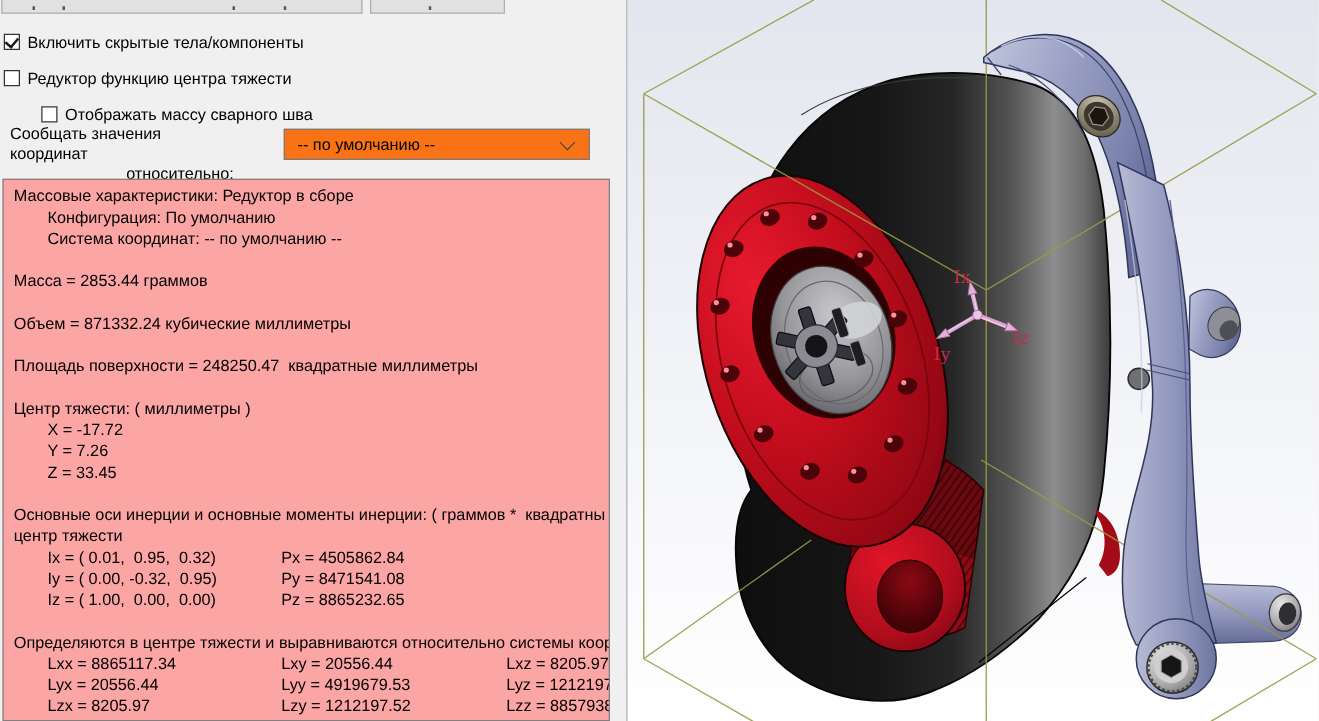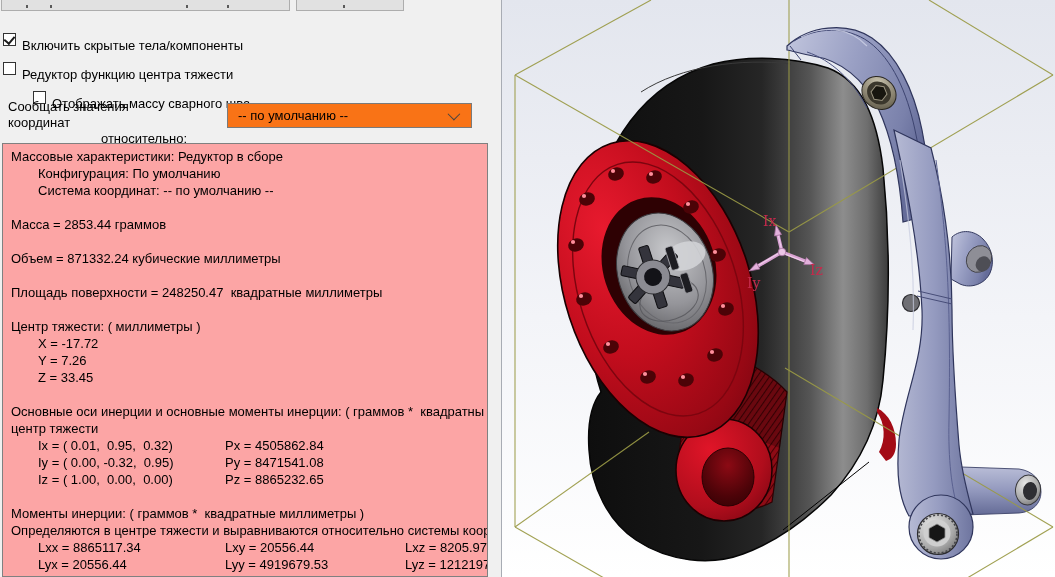--- a/index.html
+++ b/index.html
@@ -17,21 +17,21 @@
   }
   .tick{position:absolute;bottom:2px;width:2px;height:3px;background:#5a5a5a;}
   .cbrow{position:absolute;left:3px;display:flex;align-items:center;}
   .cbbox{
     width:13px;height:13px;background:#fff;border:1px solid #333;
     box-sizing:border-box;position:relative;flex:none;
   }
   .cbbox .chk{display:none;position:absolute;left:2px;top:0px;width:5px;height:8px;
     border-right:2px solid #1b1b1b;border-bottom:2px solid #1b1b1b;transform:rotate(40deg);}
   .cbrow.checked .cbbox .chk{display:block;}
-  .cblabel{margin-left:6px;font-size:13px;color:#000;white-space:nowrap;margin-top:12px;}
+  .cblabel{margin-left:6px;font-size:13px;color:#000;white-space:nowrap;}
   .coordlbl{position:absolute;left:8px;top:99px;width:185px;font-size:13px;color:#000;line-height:16px;}
   .coordlbl .l2{text-align:right;padding-right:6px;}
   .combo{
     position:absolute;left:227px;top:103px;width:245px;height:25px;
     background:#f97316;border:1px solid #7a7a7a;box-sizing:border-box;
     display:flex;align-items:center;font-size:13px;color:#000;
   }
   .combo .val{padding-left:10px;flex:1;white-space:nowrap;}
   .combo .chev{width:8px;height:8px;border-right:1.6px solid #444;border-bottom:1.6px solid #444;
     transform:rotate(45deg) translateY(-2px);margin-right:14px;flex:none;}
@@ -109,21 +109,20 @@
         <div class="rline ind">X = -17.72</div>
         <div class="rline ind">Y = 7.26</div>
         <div class="rline ind">Z = 33.45</div>
         <div class="rline">&nbsp;</div>
         <div class="rline">Основные оси инерции и основные моменты инерции: ( граммов *  квадратны</div>
         <div class="rline">центр тяжести</div>
         <div class="rline ind"><span class="c0">Ix = ( 0.01,  0.95,  0.32)</span><span class="c1">Px = 4505862.84</span><span class="c2"></span></div>
         <div class="rline ind"><span class="c0">Iy = ( 0.00, -0.32,  0.95)</span><span class="c1">Py = 8471541.08</span><span class="c2"></span></div>
         <div class="rline ind"><span class="c0">Iz = ( 1.00,  0.00,  0.00)</span><span class="c1">Pz = 8865232.65</span><span class="c2"></span></div>
         <div class="rline">&nbsp;</div>
-        <div class="rline">Моменты инерции: ( граммов *  квадратные миллиметры )</div>
         <div class="rline">Определяются в центре тяжести и выравниваются относительно системы коор</div>
         <div class="rline ind"><span class="c0">Lxx = 8865117.34</span><span class="c1">Lxy = 20556.44</span><span class="c2">Lxz = 8205.97</span></div>
         <div class="rline ind"><span class="c0">Lyx = 20556.44</span><span class="c1">Lyy = 4919679.53</span><span class="c2">Lyz = 1212197.52</span></div>
         <div class="rline ind"><span class="c0">Lzx = 8205.97</span><span class="c1">Lzy = 1212197.52</span><span class="c2">Lzz = 8857938.66</span></div>
       </div>
   </div>
 </div>
 
 <div class="viewport">
 <svg width="554" height="577" viewBox="501 0 554 577" xmlns="http://www.w3.org/2000/svg">

